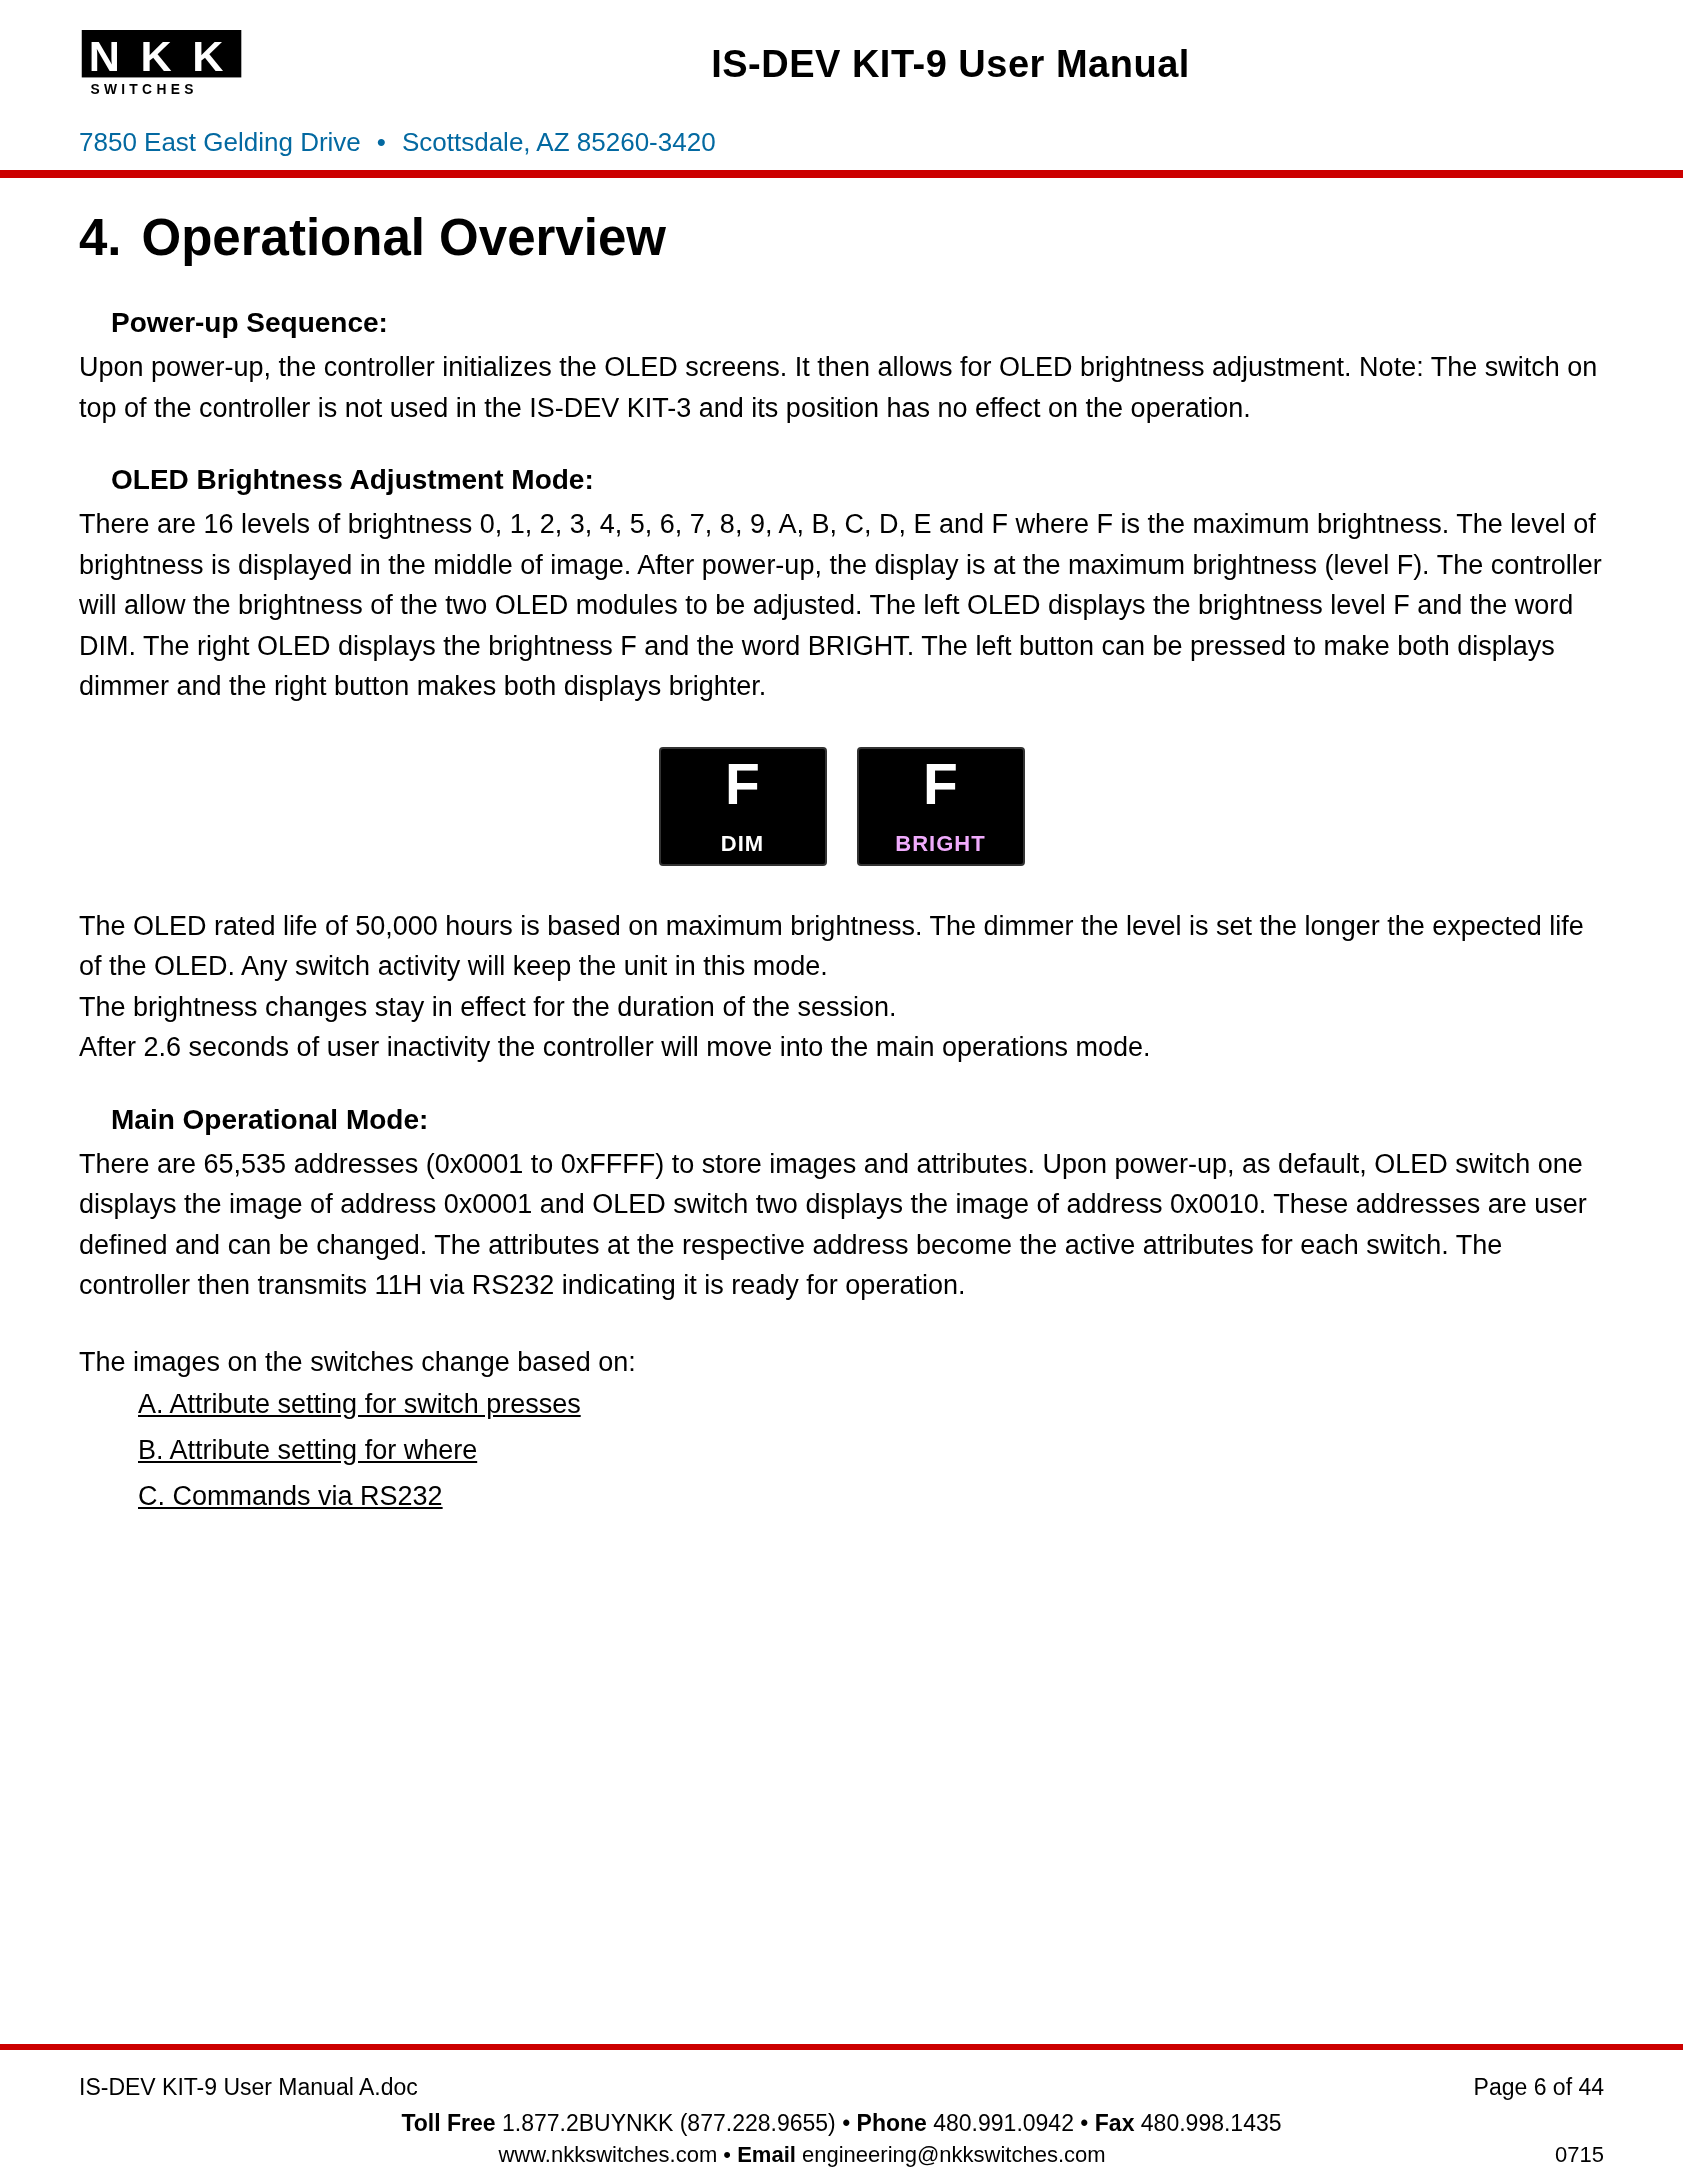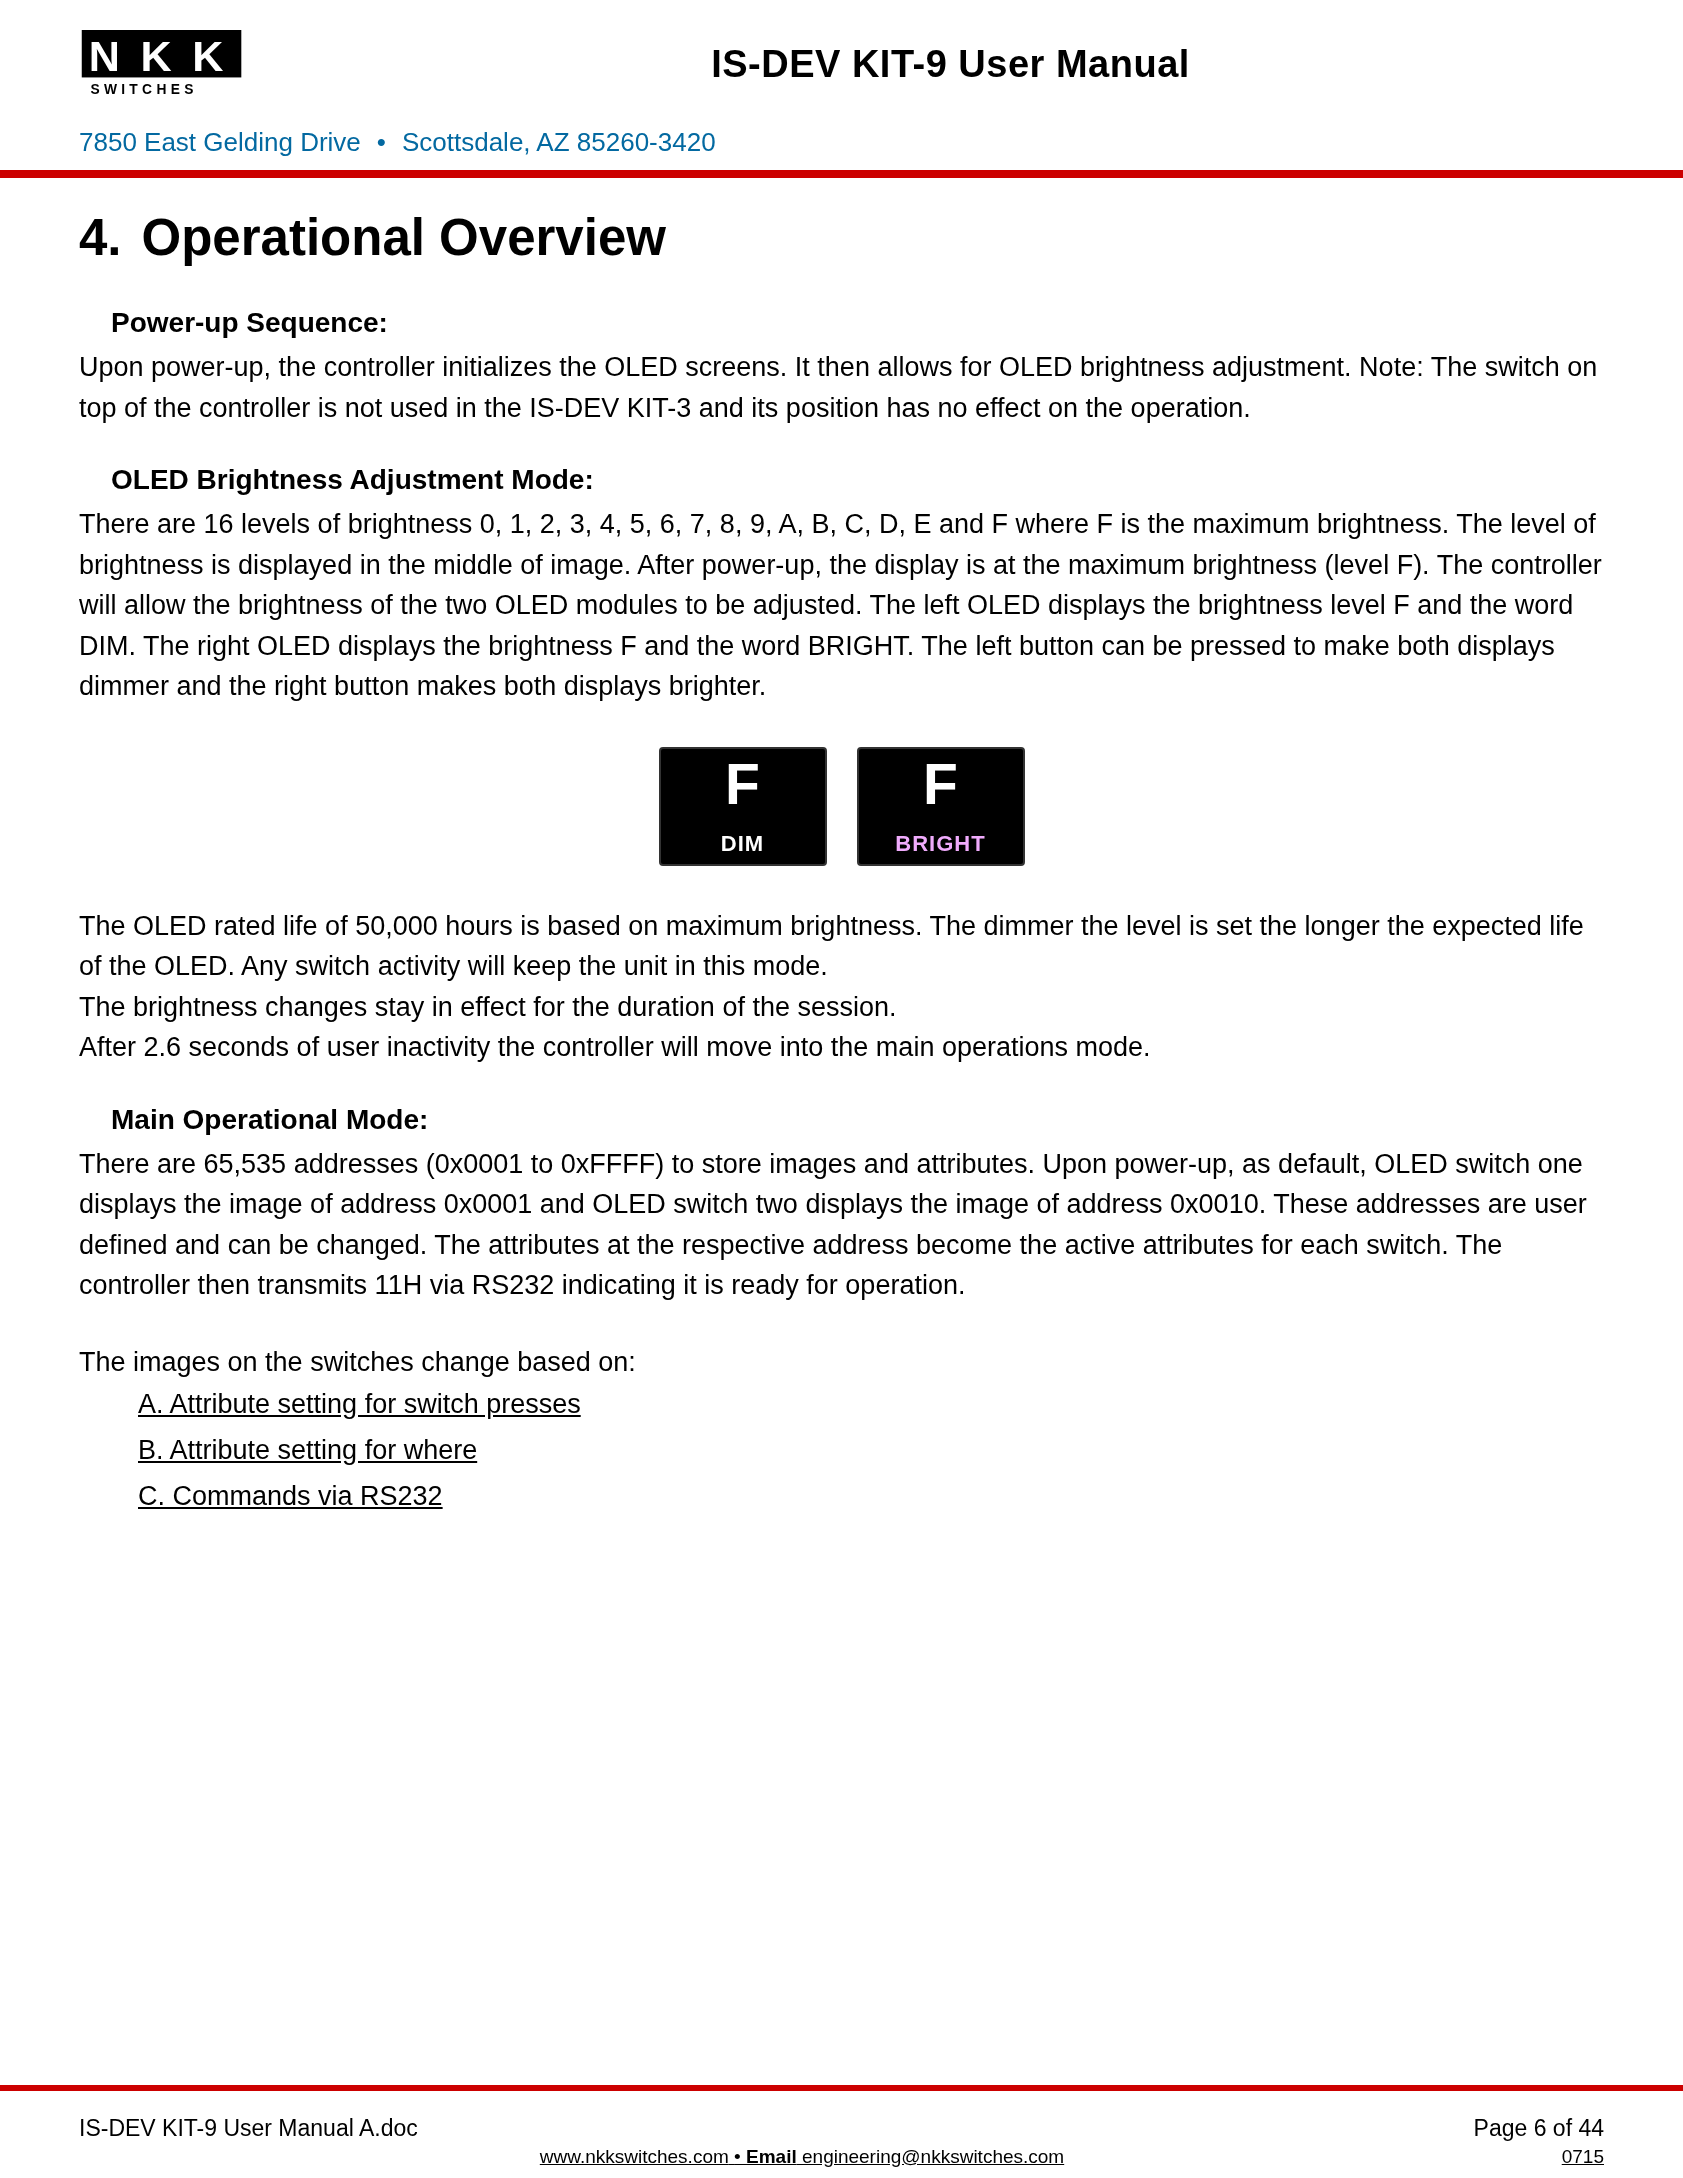--- a/index.html
+++ b/index.html
@@ -183,23 +183,22 @@
       text-align: center;
       font-size: 23px;
       font-family: Arial, sans-serif;
       line-height: 1.6;
     }
 
     .footer-row3 {
       display: flex;
       justify-content: space-between;
       align-items: center;
-      font-size: 19px;
-      font-family: Arial, sans-serif;
-      text-decoration: underline;
+      font-size: 22px;
+      font-family: Arial, sans-serif;
     }
 
     .footer-bold {
       font-weight: bold;
     }
   </style>
 </head>
 <body>
 
 <div class="page-wrapper">
@@ -275,20 +274,30 @@
       <div class="list-item">C.   Commands via RS232</div>
     </div>
 
   </div>
 
   <div class="footer">
     <div class="footer-row1">
       <span>IS-DEV KIT-9 User Manual A.doc</span>
       <span>Page 6 of 44</span>
     </div>
+    <div class="footer-row2">
+      <span class="footer-bold">Toll Free</span>
+      <span> 1.877.2BUYNKK (877.228.9655) </span>
+      <span>•</span>
+      <span class="footer-bold"> Phone </span>
+      <span>480.991.0942</span>
+      <span> • </span>
+      <span class="footer-bold">Fax</span>
+      <span> 480.998.1435</span>
+    </div>
     <div class="footer-row3">
       <span style="flex:1; text-align:center;">
         <span>www.nkkswitches.com</span>
         <span> • </span>
         <span class="footer-bold">Email</span>
         <span> engineering@nkkswitches.com</span>
       </span>
       <span style="min-width:79px; text-align:right;">0715</span>
     </div>
   </div>

